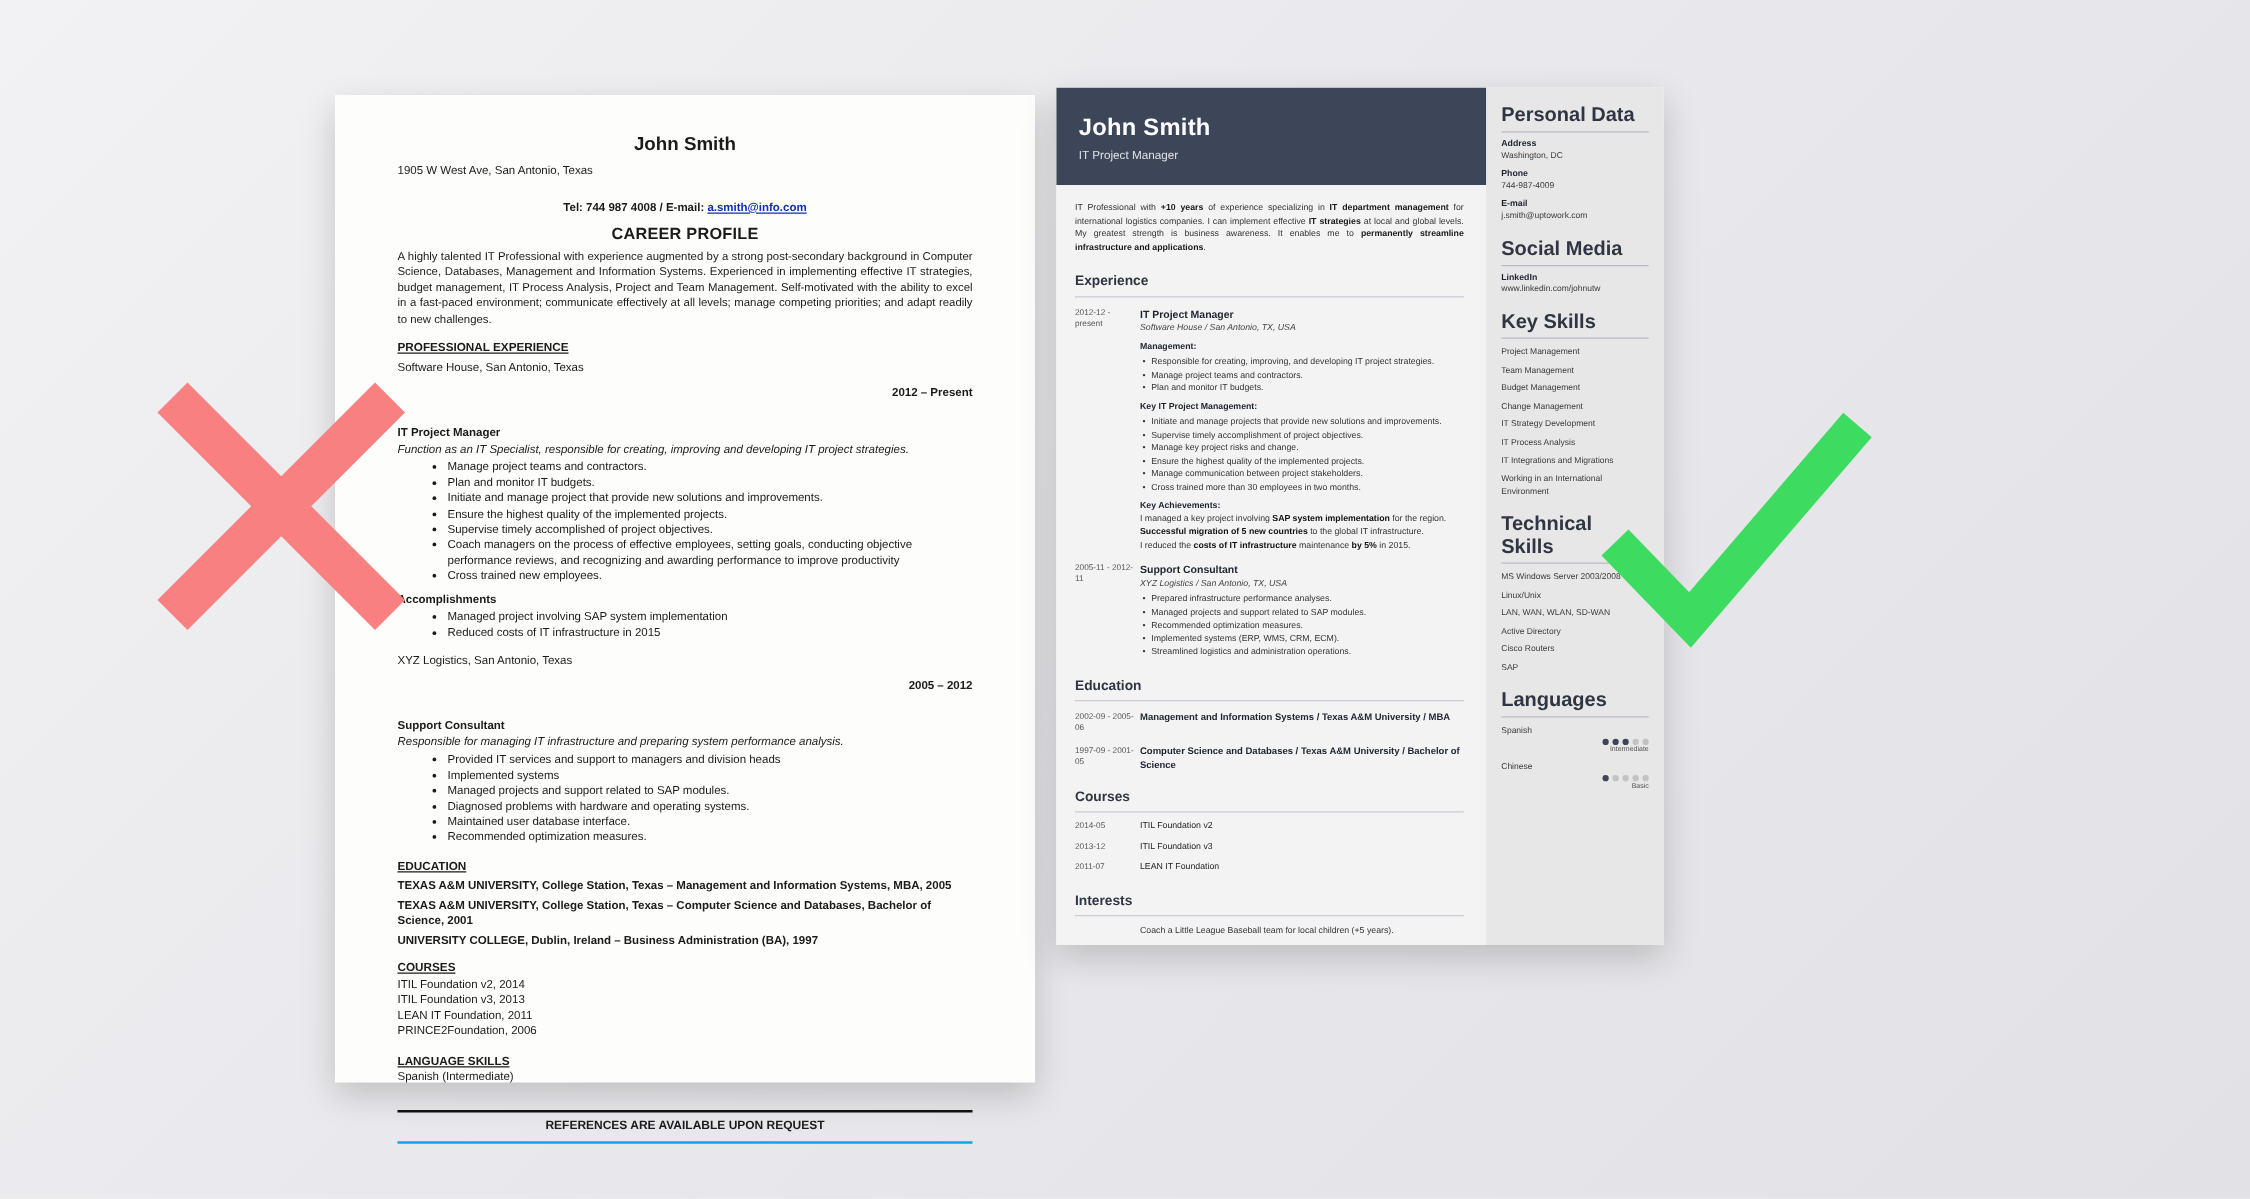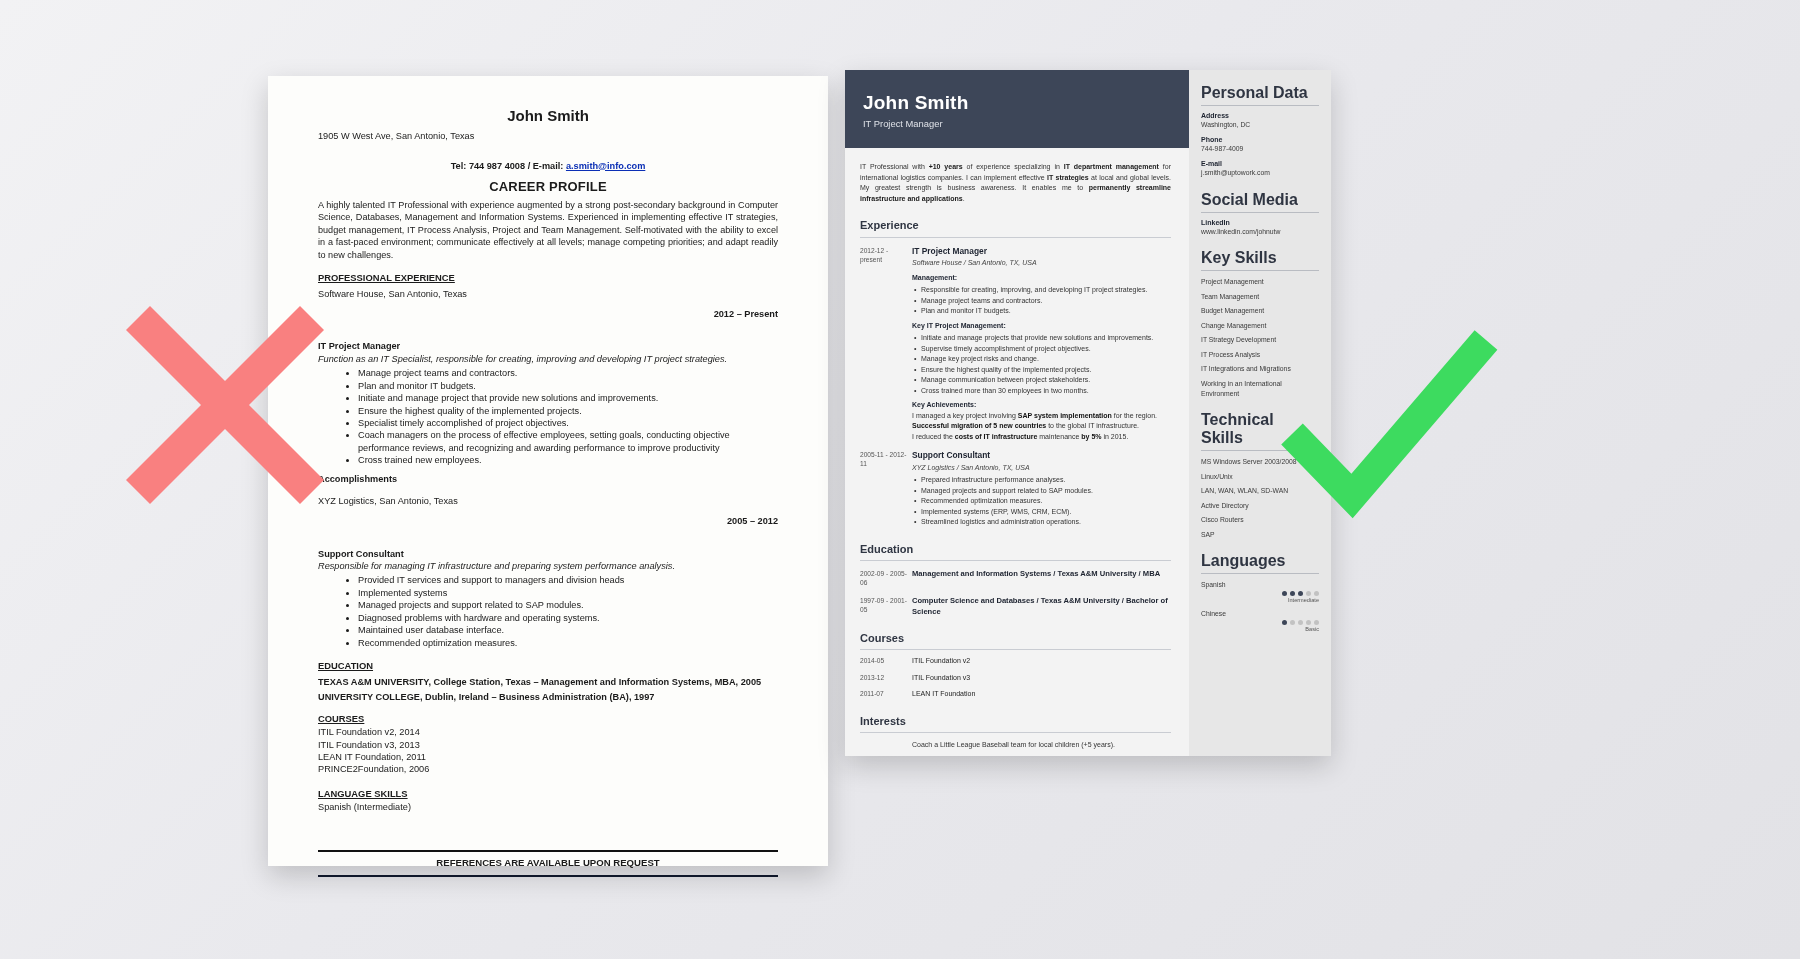--- a/index.html
+++ b/index.html
@@ -32,22 +32,22 @@
   .bad-bold{font-weight:bold;margin-top:20px;}
   .bad-italic{font-style:italic;}
   .bad-ul{margin:2px 0 0 0;padding-left:40px;}
   .bad-ul li{margin:0;padding:0;list-style:disc;}
   .bad-sub{font-weight:bold;margin-top:6px;}
   .bad-cols{display:flex;margin-top:10px;gap:30px;}
   .bad-col{width:50%;}
   .bad-col-h{font-weight:bold;text-decoration:underline;font-size:9.4px;}
   .bad-ref{
     text-align:center;font-weight:bold;font-size:9.6px;
-    border-top:2px solid #111;border-bottom:2px solid #0f172a;
-    padding:5px 0;margin-top:37px;
+    border-top:2px solid #111;border-bottom:2px solid #0ea5e9;
+    padding:5px 0;margin-top:20px;
   }
   .bad-edu-line{margin-top:3px;}
 
   
   .good-resume{
     position:absolute;left:845px;top:70px;width:486px;height:686px;
     background:#f3f3f3;box-shadow:0 10px 26px rgba(0,0,0,.18);
     display:flex;box-sizing:border-box;overflow:hidden;
     font-family:"Liberation Sans",sans-serif;color:#222;
   }
@@ -121,43 +121,48 @@
     <span>Software House, San Antonio, Texas</span>
     <span class="bad-bold">2012 – Present</span>
   </div>
   <div class="bad-bold">IT Project Manager</div>
   <div class="bad-italic">Function as an IT Specialist, responsible for creating, improving and developing IT project strategies.</div>
   <ul class="bad-ul">
     <li>Manage project teams and contractors.</li>
     <li>Plan and monitor IT budgets.</li>
     <li>Initiate and manage project that provide new solutions and improvements.</li>
     <li>Ensure the highest quality of the implemented projects.</li>
-    <li>Specialist timely accomplished of project objectives.</li>
+    <li>Supervise timely accomplished of project objectives.</li>
     <li>Coach managers on the process of effective employees, setting goals, conducting objective performance reviews, and recognizing and awarding performance to improve productivity</li>
     <li>Cross trained new employees.</li>
   </ul>
   <div class="bad-sub">Accomplishments</div>
+  <ul class="bad-ul">
+    <li>Managed project involving SAP system implementation</li>
+    <li>Reduced costs of IT infrastructure in 2015</li>
+  </ul>
 
   <div class="bad-row" style="margin-top:10px;">
     <span>XYZ Logistics, San Antonio, Texas</span>
     <span class="bad-bold">2005 – 2012</span>
   </div>
   <div class="bad-bold">Support Consultant</div>
   <div class="bad-italic">Responsible for managing IT infrastructure and preparing system performance analysis.</div>
   <ul class="bad-ul">
     <li>Provided IT services and support to managers and division heads</li>
     <li>Implemented systems</li>
     <li>Managed projects and support related to SAP modules.</li>
     <li>Diagnosed problems with hardware and operating systems.</li>
     <li>Maintained user database interface.</li>
     <li>Recommended optimization measures.</li>
   </ul>
 
   <div class="bad-sec">EDUCATION</div>
   <div class="bad-edu-line bad-bold">TEXAS A&amp;M UNIVERSITY, College Station, Texas – Management and Information Systems, MBA, 2005</div>
+  <div class="bad-edu-line bad-bold">TEXAS A&amp;M UNIVERSITY, College Station, Texas – Computer Science and Databases, Bachelor of Science, 2001</div>
   <div class="bad-edu-line bad-bold">UNIVERSITY COLLEGE, Dublin, Ireland – Business Administration (BA), 1997</div>
 
   <div class="bad-cols">
     <div class="bad-col">
       <div class="bad-col-h">COURSES</div>
       <div>ITIL Foundation v2, 2014</div>
       <div>ITIL Foundation v3, 2013</div>
       <div>LEAN IT Foundation, 2011</div>
       <div>PRINCE2Foundation, 2006</div>
       <div class="bad-col-h" style="margin-top:12px;">LANGUAGE SKILLS</div>

